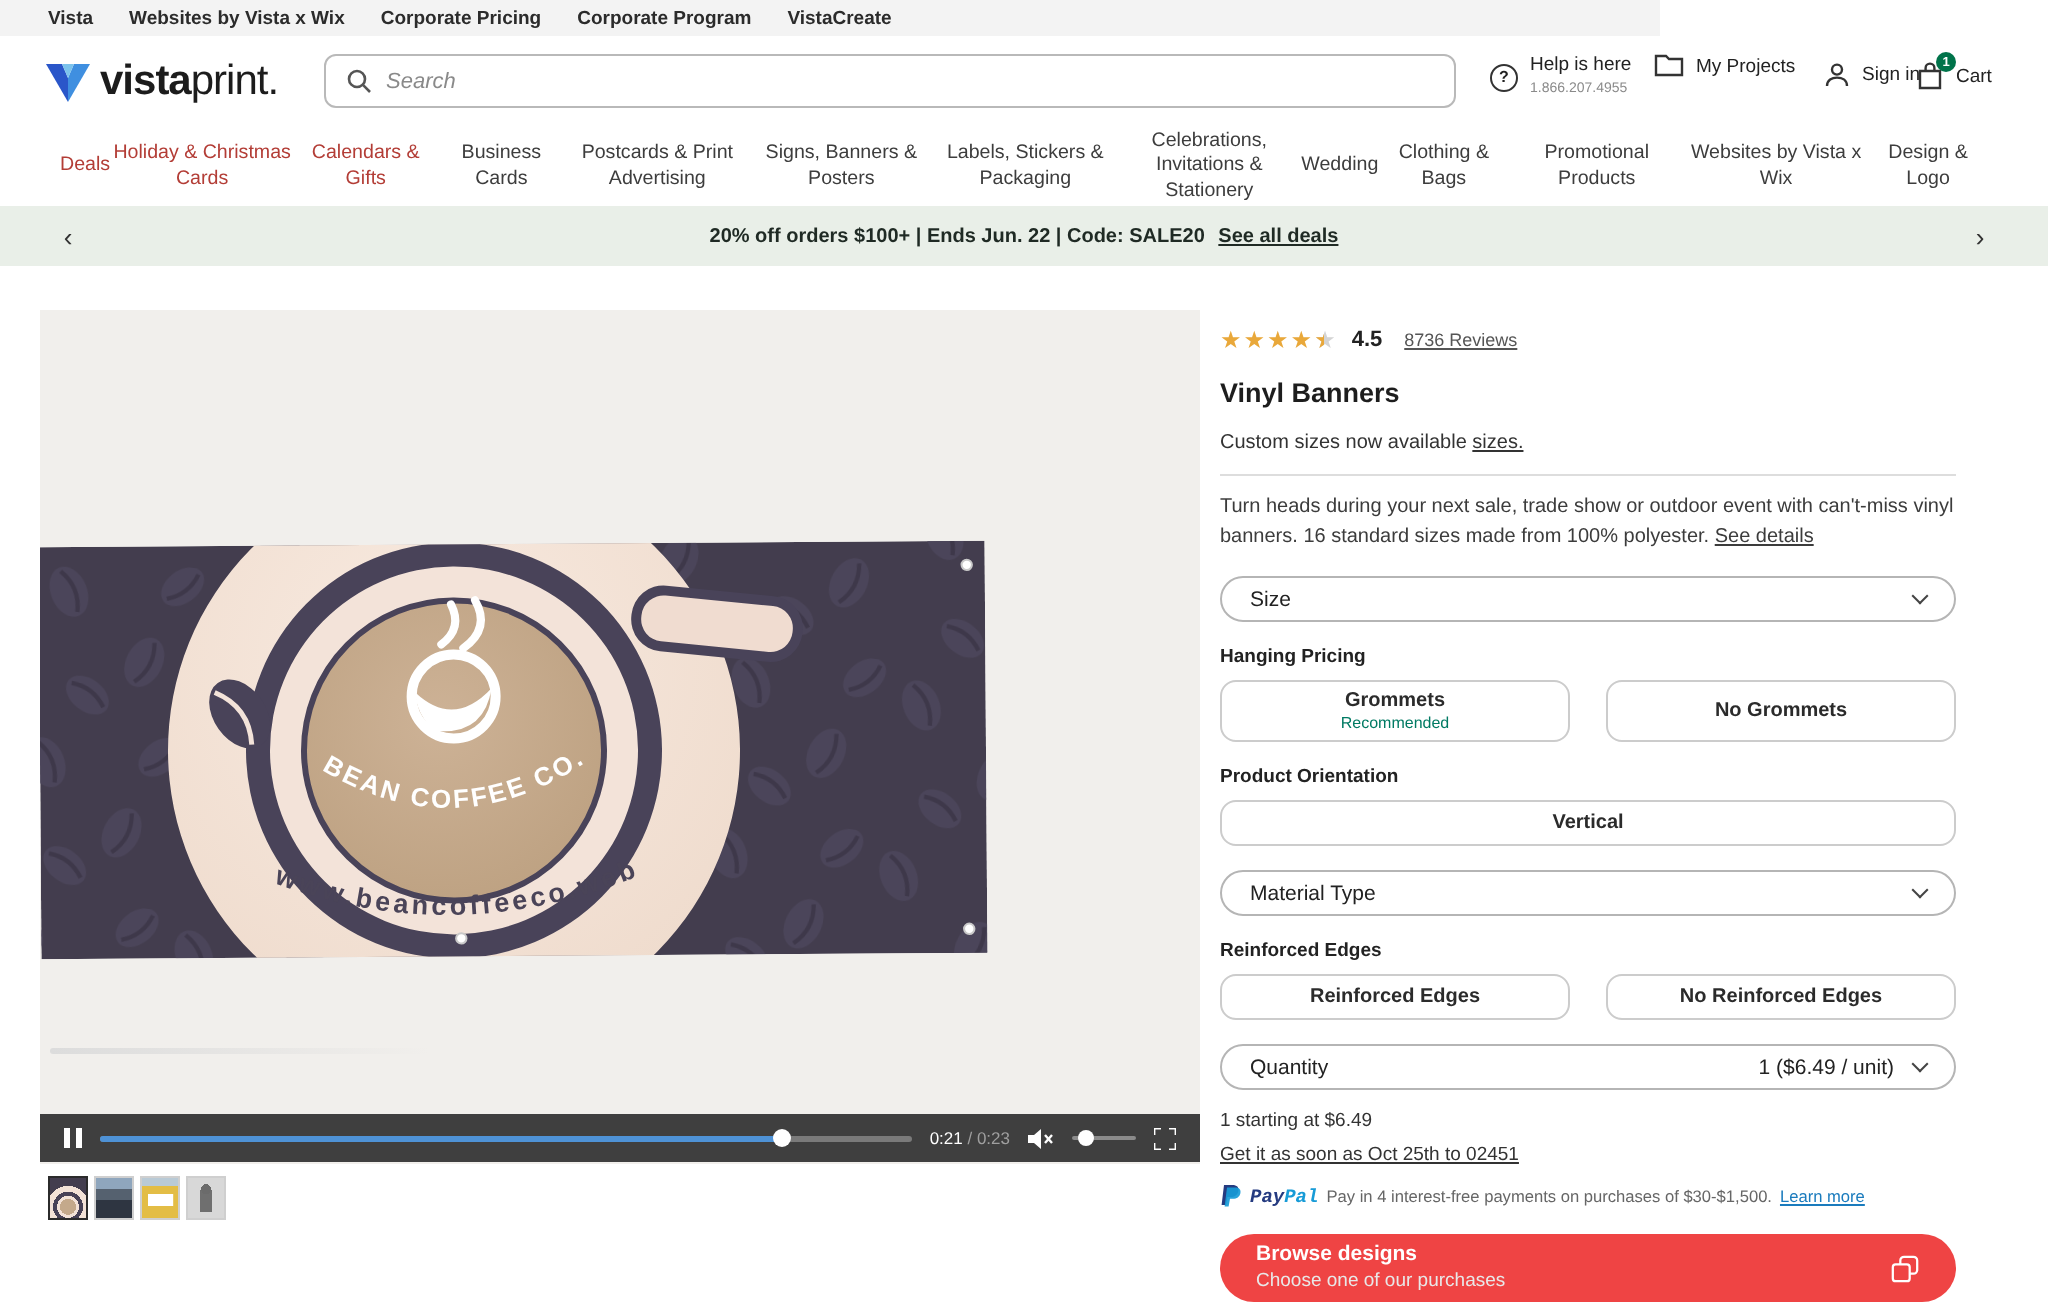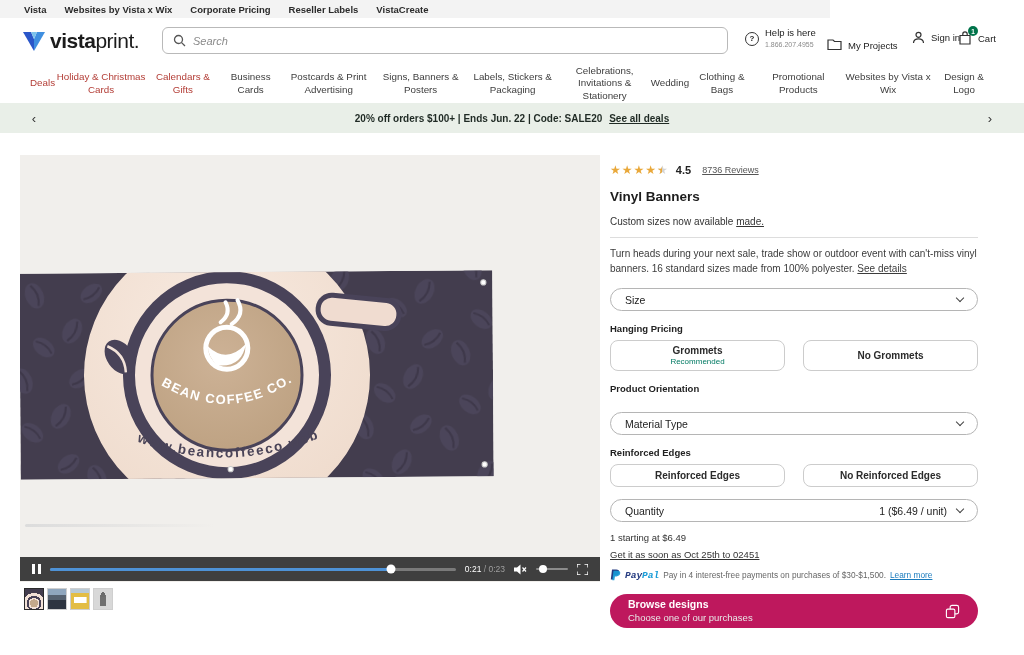--- a/index.html
+++ b/index.html
@@ -24,21 +24,21 @@
   .searchbox input { border:none; outline:none; flex:1; font-size:11px;
     font-family:"Liberation Sans", sans-serif; background:transparent; }
   .searchbox input::placeholder { font-style:italic; color:#8a8a8a; }
   .hd-item { position:absolute; top:10px; display:flex; align-items:center; gap:6px;
     font-size:9.5px; color:#222; cursor:pointer; }
   .hd-help { left:745px; }
   .hd-help .two { line-height:1.15; }
   .hd-help .phone { font-size:7px; color:#8a8a8a; }
   .help-circ { width:14px; height:14px; border:1.2px solid #333; border-radius:50%;
     display:flex; align-items:center; justify-content:center; font-size:8px; font-weight:bold; }
-  .hd-projects { left:827px; top:21px; }
+  .hd-projects { left:827px; top:9px; }
   .hd-signin { left:912px; top:13px; }
   .hd-cart { left:958px; top:13px; }
   .bag-wrap { position:relative; }
   .badge { position:absolute; top:-5px; right:-6px; width:10px; height:10px; border-radius:50%;
     background:#00734a; color:#fff; font-size:6.5px; font-weight:bold;
     display:flex; align-items:center; justify-content:center; }
 
   
   .mainnav { position:absolute; top:64px; left:0; width:1024px; height:39px;
     display:flex; align-items:center; justify-content:space-between; padding:0 30px; }
@@ -118,37 +118,37 @@
   .opt-btn .note { font-size:8px; color:#007a63; margin-top:1px; }
   .opt-btn.single { padding:5px 0; }
   .price-note { font-size:9.5px; color:#333; margin-top:10px; }
   .delivery { font-size:9.5px; color:#333; text-decoration:underline; margin-top:6px;
     display:inline-block; }
   .paypal-row { display:flex; align-items:center; gap:4px; margin-top:7px;
     font-size:8.3px; color:#666; }
   .pp-brand { font-style:italic; font-weight:bold; font-size:9.5px;font-family:Liberation Mono, monospace; }
   .pp-pay { color:#253b80; } .pp-pal { color:#179bd7; }
   .paypal-row a { color:#1a7bbd; text-decoration:underline; }
-  .cta-dark { margin-top:13px; height:34px; border-radius:17px; background:#be185d;
+  .cta-dark { margin-top:13px; height:34px; border-radius:17px; background:#ef4444;
     display:flex; align-items:center; padding:0 18px; cursor:pointer; }
   .cta-dark .txt { flex:1; line-height:1.3; }
   .cta-dark .t { color:#fff; font-size:10.5px; font-weight:bold; }
   .cta-dark .s { color:#e8e8e8; font-size:9.5px; }
   svg.ic { display:block; }
 </style>
 </head>
 <body>
 
 <div class="page">
 
   <div class="utilbar">
     <a href="#">Vista</a>
     <a href="#">Websites by Vista x Wix</a>
     <a href="#">Corporate Pricing</a>
-    <a href="#">Reseller Labels</a>
+    <a href="#">Corporate Program</a>
     <a href="#">VistaCreate</a>
   </div>
 
   <div class="header">
     <div class="logo">
       <svg class="ic" width="24" height="22" viewBox="0 0 24 22">
         <polygon points="1,2 9,2 12,9 12,21" fill="#2a56c9"></polygon>
         <polygon points="23,2 15,2 12,9 12,21" fill="#3f8fe0"></polygon>
         <polygon points="9,2 12,9 15,2" fill="#7cc3ec"></polygon>
       </svg>
@@ -321,21 +321,21 @@
         <span class="star">★</span>
         <span class="star">★</span>
         <span class="star half"><span>★</span><span class="fillstar">★</span></span>
       </span>
       <span class="score">4.5</span>
       <a href="#" class="rev-link">8736 Reviews</a>
     </div>
 
     <div class="ptitle">Vinyl Banners</div>
 
-    <div class="custom"><span>Custom sizes now available </span><a href="#">made.</a></div>
+    <div class="custom"><span>Custom sizes now available </span><a href="#">sizes.</a></div>
 
     <div class="divider"></div>
 
     <div class="desc"><span>Turn heads during your next sale, trade show or outdoor event with can't-miss vinyl banners. 16 standard sizes made from 100% polyester. </span><a href="#">See details</a></div>
 
     <div class="select">
       <span class="lbl">Size</span>
       <span class="chev"></span>
     </div>
 
@@ -345,20 +345,23 @@
         <span class="main">Grommets</span>
         <span class="note">Recommended</span>
       </div>
       <div class="opt-btn single">
         <span class="main">No Grommets</span>
       </div>
     </div>
 
     <div class="sec-label">Product Orientation</div>
     <div class="btn-row">
+      <div class="opt-btn single">
+        <span class="main">Vertical</span>
+      </div>
     </div>
 
     <div class="select">
       <span class="lbl">Material Type</span>
       <span class="chev"></span>
     </div>
 
     <div class="sec-label">Reinforced Edges</div>
     <div class="btn-row">
       <div class="opt-btn single">

